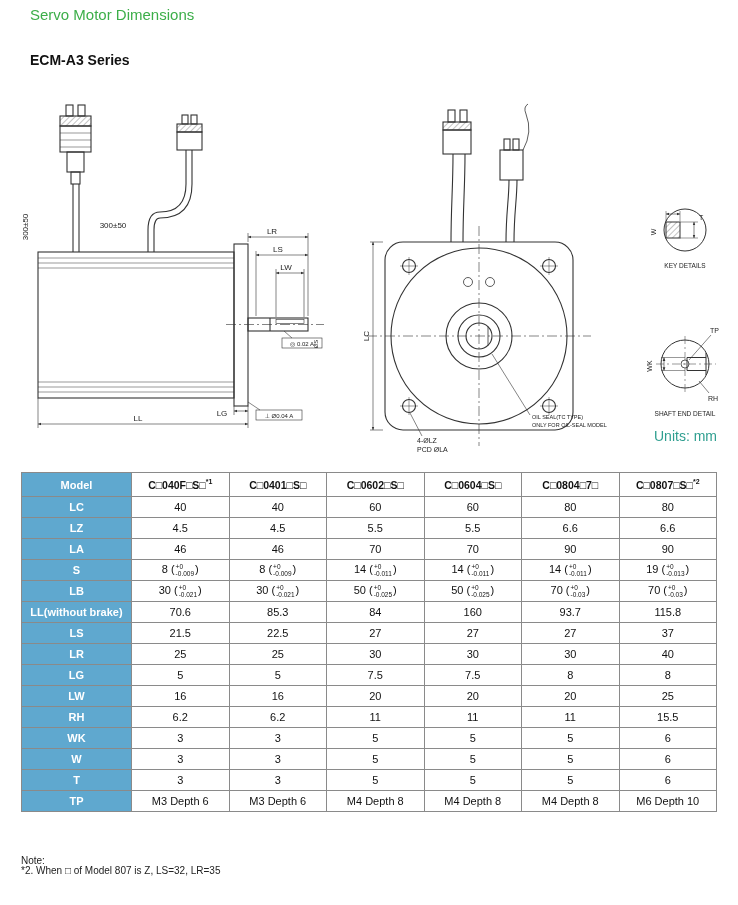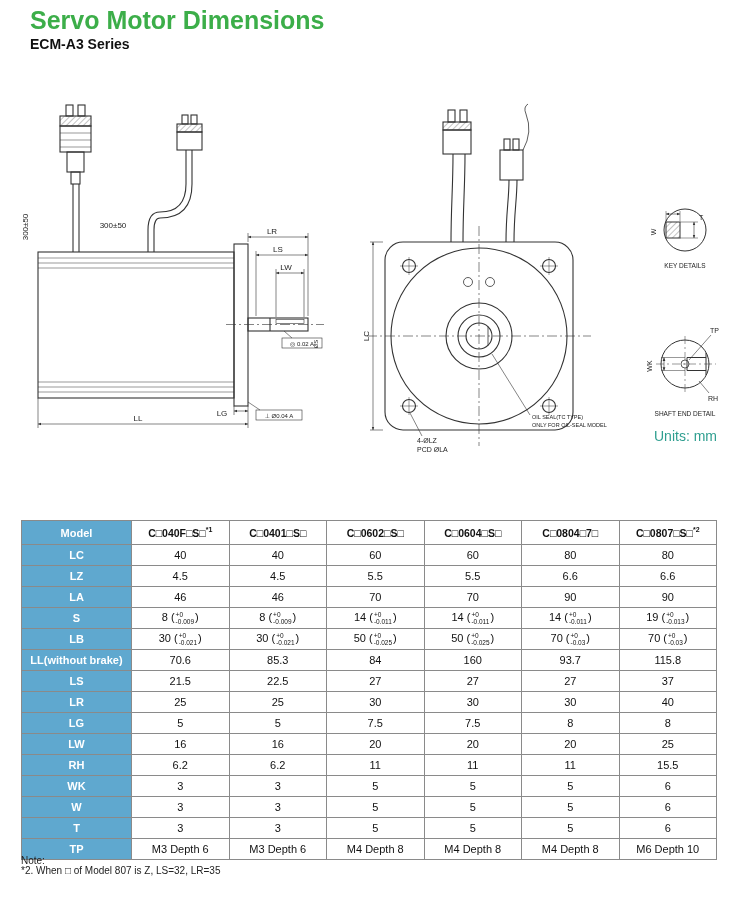--- a/index.html
+++ b/index.html
@@ -1,25 +1,25 @@
 <!DOCTYPE html>
 <html><head>
 <meta charset="utf-8">
 <style>
   html,body{margin:0;padding:0;background:#fff;}
   #page{position:relative;width:738px;height:905px;background:#fff;overflow:hidden;
         font-family:"Liberation Sans",sans-serif;color:#111;}
-  .title{position:absolute;left:30px;top:6px;font-size:25px;font-weight:bold;color:#3cae49;}
-  .series{position:absolute;left:30px;top:36px;font-size:14px;font-weight:bold;color:#111;}
+  .title{position:absolute;left:30px;top:6px;font-size:15px;font-weight:normal;color:#3cae49;}
+  .series{position:absolute;left:30px;top:52px;font-size:14px;font-weight:bold;color:#111;}
   .frame{position:absolute;left:30px;top:62px;font-size:14px;font-weight:bold;color:#111;}
   .drawing{position:absolute;left:20px;top:92px;width:700px;height:360px;}
   svg{font-family:"Liberation Sans",sans-serif;}
   .units{position:absolute;right:21px;top:428px;font-size:14px;color:#2e9e8f;}
   .tbl-wrap{position:absolute;left:21px;top:472px;width:696px;}
-  table{border-collapse:collapse;width:100%;table-layout:fixed;margin-top:48px;}
+  table{border-collapse:collapse;width:100%;table-layout:fixed;}
   col.c0{width:110px;}
   th,td{border:1px solid #8a8a8a;font-size:11px;text-align:center;vertical-align:middle;
         padding:0 2px;height:20px;color:#111;font-weight:normal;overflow:hidden;}
   thead th{height:23px;}
   th.blue{background:#5fa8cf;color:#fff;font-weight:bold;font-size:11px;}
   th.model{background:#fff;color:#111;font-weight:bold;font-size:10.5px;}
   sup.mark{font-size:7px;}
   .tol{display:inline-flex;flex-direction:column;vertical-align:middle;font-size:6.5px;
        line-height:7px;text-align:left;margin:0 1px;}
   .notes{position:absolute;left:21px;top:856px;font-size:10px;line-height:10px;color:#222;}

